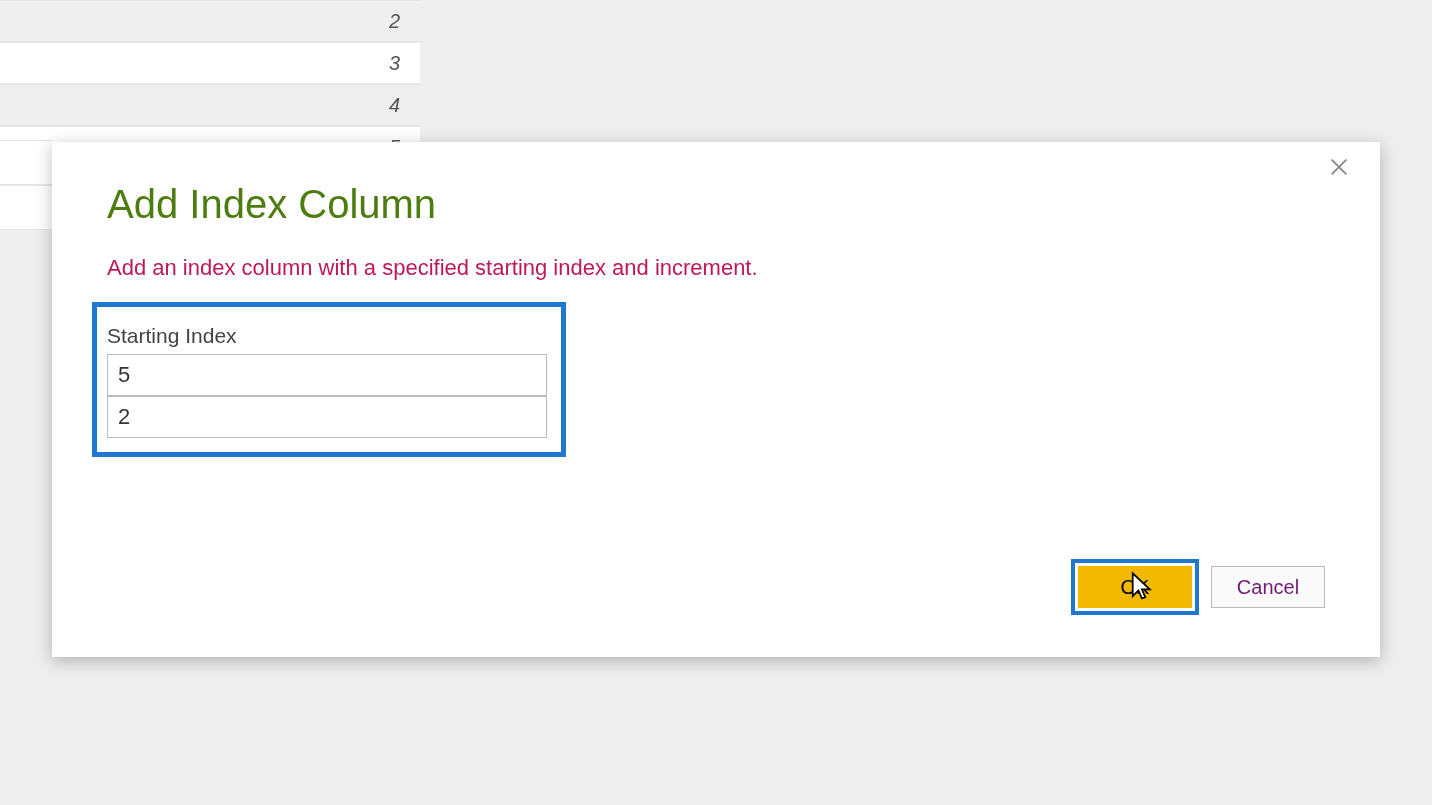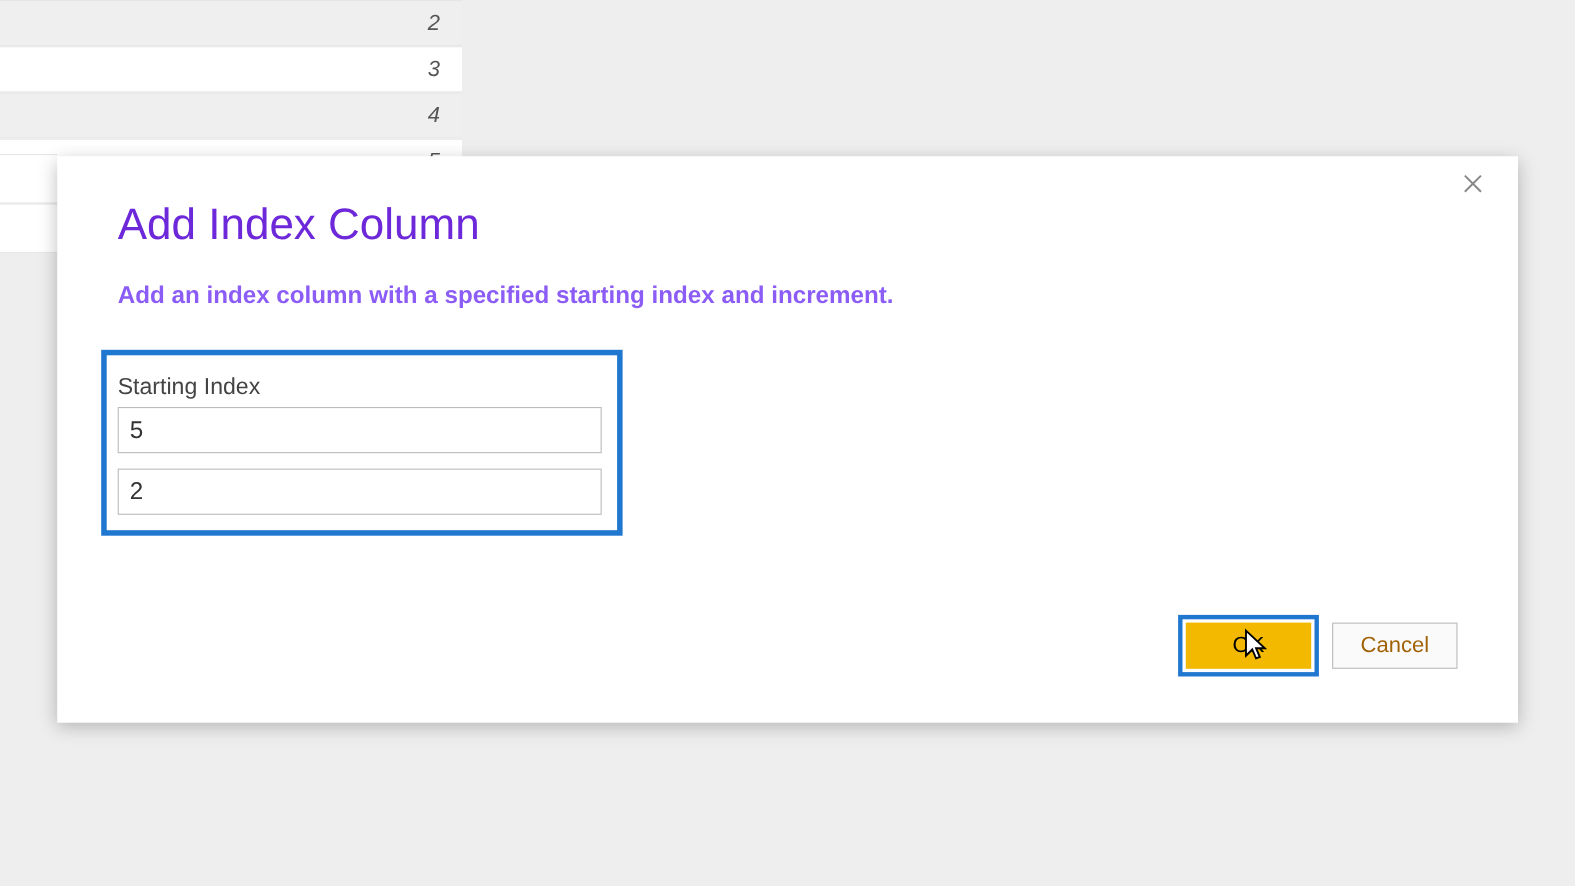--- a/index.html
+++ b/index.html
@@ -65,28 +65,27 @@
     right: 22px;
     width: 30px;
     height: 30px;
     color: #888;
     cursor: default;
   }
   .dialog .close svg { width: 22px; height: 22px; }
   .dialog h1 {
     font-size: 40px;
     font-weight: 300;
-    color: #6d28d9;
+    color: #4d7c0f;
     margin-bottom: 28px;
   }
   .dialog .desc {
     font-size: 22px;
-    color: #8b5cf6;
-    margin-bottom: 37px;
-    font-weight: bold;
+    color: #be185d;
+    margin-bottom: 21px;
   }
   
   .fields-wrap {
     border: 5px solid #1f77d0;
     width: 474px;
     padding: 15px 10px 14px 10px;
     margin-left: -15px;
     margin-top: 6px;
   }
   .field-label {
@@ -98,21 +97,21 @@
   .field-input {
     width: 440px;
     height: 42px;
     border: 1px solid #bbb;
     font-size: 22px;
     padding: 4px 10px;
     color: #333;
     outline: none;
     background: #fff;
   }
-  .fields-wrap .field-group:first-child { margin-bottom: 14px; }
+  .fields-wrap .field-group:first-child { }
 
   
   .buttons {
     position: absolute;
     right: 55px;
     bottom: 42px;
     display: flex;
     align-items: center;
   }
   .ok-wrapper {
@@ -120,21 +119,21 @@
     padding: 3px;
     margin-right: 12px;
     display: inline-block;
   }
   .btn {
     min-width: 114px;
     height: 42px;
     border: 1px solid #bbb;
     background: #fafafa;
     font-size: 20px;
-    color: #a16207;
+    color: #701a75;
     cursor: default;
     position: relative;
   }
   .btn.ok {
     background: #f2b900;
     color: #000;
     border: 1px solid transparent;
   }
   
   .cursor {

